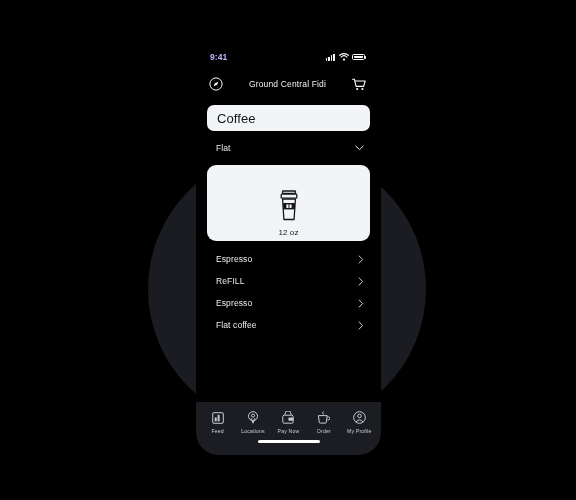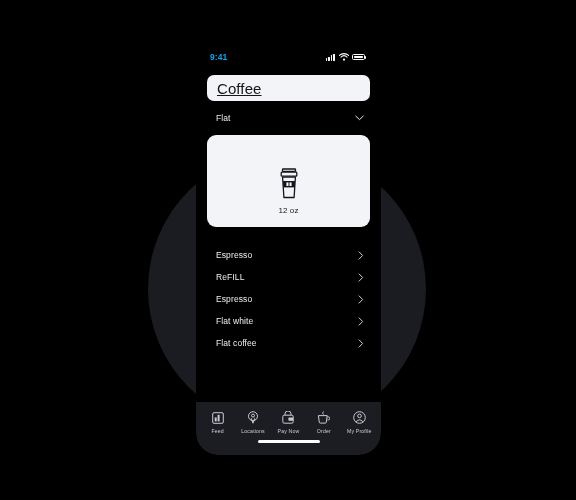--- a/index.html
+++ b/index.html
@@ -21,21 +21,21 @@
     position:absolute; left:196px; top:45px;
     width:185px; height:410px;
     background:#000; border-radius:22px;
     overflow:hidden;
   }
 
   
   .statusbar {
     height:24px; display:flex; align-items:center;
     justify-content:space-between; padding:0 16px 0 14px;
-    color:#0ea5e9;
+    color:#c4b5fd;
   }
   .status-time { font-size:8.5px; font-weight:bold; letter-spacing:.1px; }
   .status-icons { display:flex; align-items:center; gap:3.5px; }
   .sig { display:flex; align-items:flex-end; gap:1px; height:7px; }
   .sig i { display:block; width:1.6px; background:#fff; border-radius:.4px; }
   .sig i:nth-child(1){height:2.6px}
   .sig i:nth-child(2){height:4px}
   .sig i:nth-child(3){height:5.4px}
   .sig i:nth-child(4){height:7px}
   .batt { width:13px; height:6.5px; border:1px solid #fff; border-radius:1.6px; position:relative; }
@@ -50,43 +50,43 @@
   }
   .appbar-title { font-size:8.5px; letter-spacing:.15px; color:#f2f2f4; }
   .icon-btn { display:flex; align-items:center; justify-content:center; width:16px; height:16px; }
 
   
   .search-wrap { padding:6px 11px 0 11px; }
   .search-box {
     background:#f3f4f8; border-radius:7px; height:26px;
     display:flex; align-items:center; padding:0 10px;
   }
-  .search-box .val { font-size:15px; color:#14151a; letter-spacing:.1px;text-decoration:underline; }
+  .search-box .val { font-size:13px; color:#14151a; letter-spacing:.1px; }
 
   
   .dropdown {
     margin:7px 11px 0 11px; height:20px;
     display:flex; align-items:center; justify-content:space-between;
     padding:0 6px 0 9px;
   }
   .dropdown .val { font-size:8.5px; color:#eceef2; letter-spacing:.1px; }
 
   
   .size-card {
     margin:7px 11px 0 11px;
     background:#f3f4f8; border-radius:9px;
-    height:92px; display:flex; align-items:center;
+    height:76px; display:flex; align-items:center;
     justify-content:space-around; padding:0 6px;
   }
   .size-opt { display:flex; flex-direction:column; align-items:center; justify-content:flex-end; height:68px; }
   .size-opt .cupbox { display:flex; align-items:flex-end; height:46px; }
   .size-opt .lbl { font-size:8px; color:#14151a; margin-top:6px; letter-spacing:.1px; }
 
   
-  .menu { margin-top:17px; padding:0 11px; }
+  .menu { margin-top:7px; padding:0 11px; }
   .menu-row {
     height:22px; display:flex; align-items:center;
     justify-content:space-between; padding:0 6px 0 9px;
   }
   .menu-row .lbl { font-size:8.5px; color:#eceef2; letter-spacing:.1px; }
 
   .chev { display:block; }
 
   
   .tabbar {
@@ -123,20 +123,37 @@
           <path d="M0.4 2.3 A7 7 0 0 1 9.6 2.3" stroke="#fff" stroke-width="1.1" fill="none" stroke-linecap="round"></path>
           <path d="M2 4.1 A4.4 4.4 0 0 1 8 4.1" stroke="#fff" stroke-width="1.1" fill="none" stroke-linecap="round"></path>
           <circle cx="5" cy="6.6" r="1.15" fill="#fff"></circle>
         </svg>
         <span class="batt">
             <i></i>
           </span>
       </div>
     </div>
 
+    <div class="appbar">
+      <span class="icon-btn">
+        <svg width="14" height="14" viewBox="0 0 14 14">
+          <circle cx="7" cy="7" r="6.1" stroke="#fff" stroke-width="1" fill="none"></circle>
+          <path d="M9.2 4.8 L5.6 6.4 L4.8 9.2 L8.4 7.6 Z" fill="#fff"></path>
+        </svg>
+      </span>
+      <span class="appbar-title">Ground Central Fidi</span>
+      <span class="icon-btn">
+        <svg width="14" height="13" viewBox="0 0 14 13">
+          <path d="M0.6 1.2 H2.4 L4.1 8.4 H11.3" stroke="#fff" stroke-width="1.1" fill="none" stroke-linecap="round" stroke-linejoin="round"></path>
+          <path d="M3.2 3.0 H13.2 L11.6 8.4" stroke="#fff" stroke-width="1.1" fill="none" stroke-linecap="round" stroke-linejoin="round"></path>
+          <circle cx="5.2" cy="11" r="1.1" fill="#fff"></circle>
+          <circle cx="10.4" cy="11" r="1.1" fill="#fff"></circle>
+        </svg>
+      </span>
+    </div>
 
     <div class="search-wrap">
       <div class="search-box">
         <span class="val">Coffee</span>
       </div>
     </div>
 
     <div class="dropdown">
       <span class="val">Flat</span>
       <svg class="chev" width="9" height="6" viewBox="0 0 9 6">
@@ -180,26 +197,20 @@
         </svg>
       </div>
 
       <div class="menu-row">
         <span class="lbl">Espresso</span>
         <svg class="chev" width="6" height="9" viewBox="0 0 6 9">
           <path d="M1.1 0.9 L4.6 4.5 L1.1 8.1" stroke="#d7dae2" stroke-width="0.95" fill="none" stroke-linecap="round" stroke-linejoin="round"></path>
         </svg>
       </div>
 
-      <div class="menu-row">
-        <span class="lbl">Flat white</span>
-        <svg class="chev" width="6" height="9" viewBox="0 0 6 9">
-          <path d="M1.1 0.9 L4.6 4.5 L1.1 8.1" stroke="#d7dae2" stroke-width="0.95" fill="none" stroke-linecap="round" stroke-linejoin="round"></path>
-        </svg>
-      </div>
 
       <div class="menu-row">
         <span class="lbl">Flat coffee</span>
         <svg class="chev" width="6" height="9" viewBox="0 0 6 9">
           <path d="M1.1 0.9 L4.6 4.5 L1.1 8.1" stroke="#d7dae2" stroke-width="0.95" fill="none" stroke-linecap="round" stroke-linejoin="round"></path>
         </svg>
       </div>
 
     </div>
 

